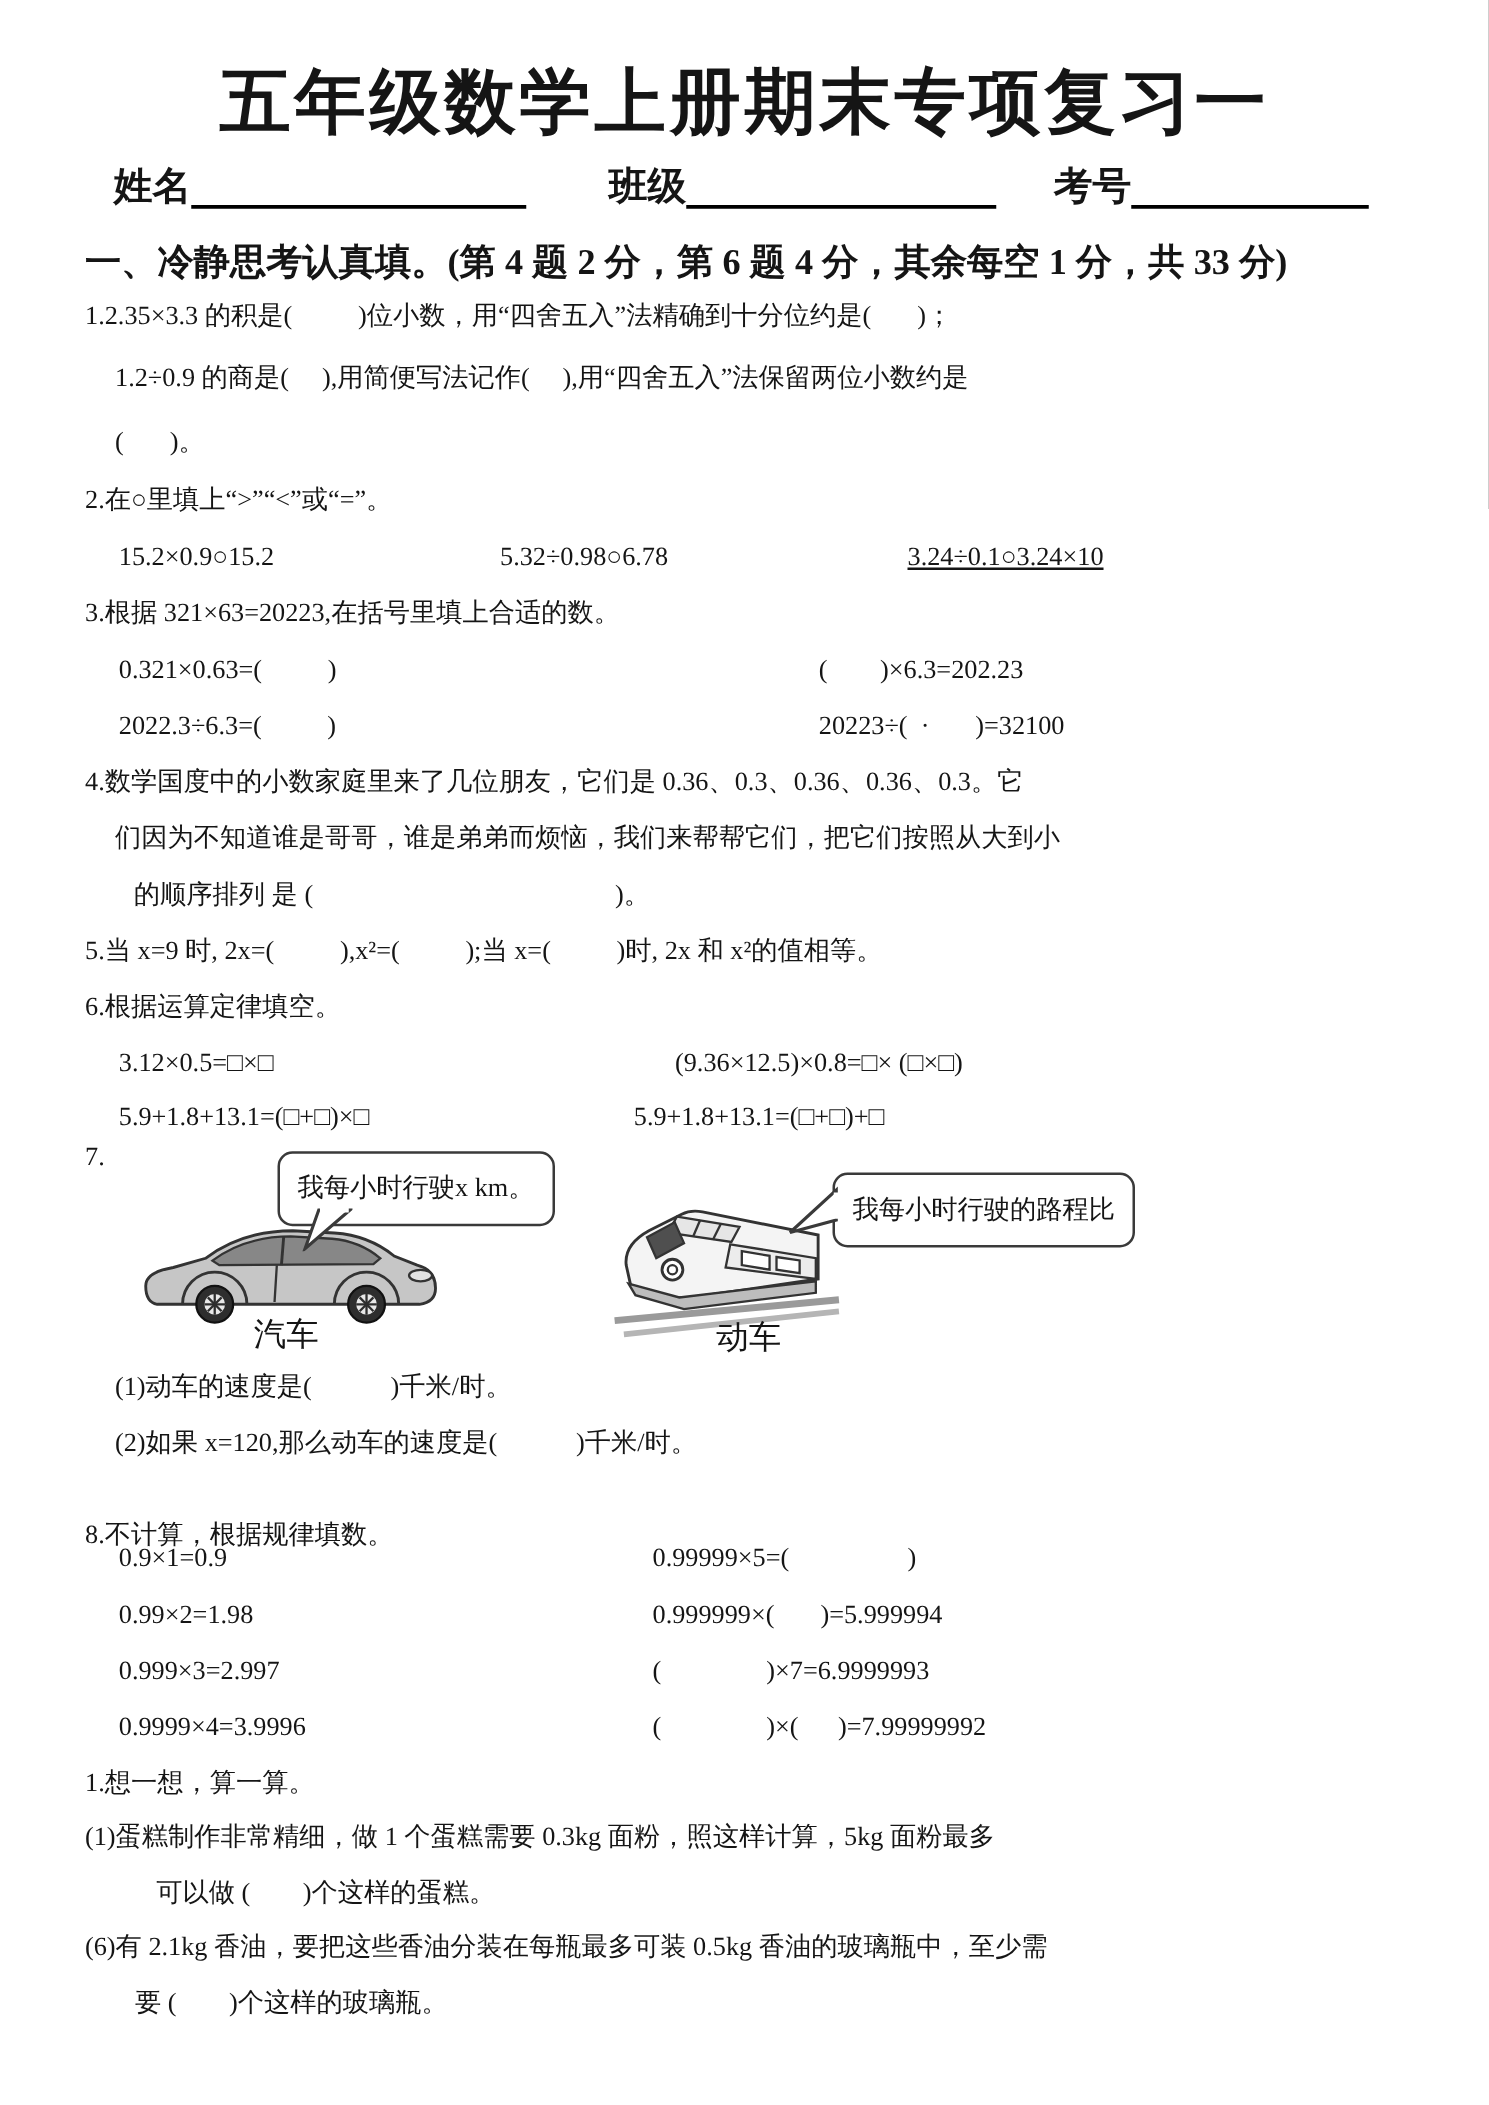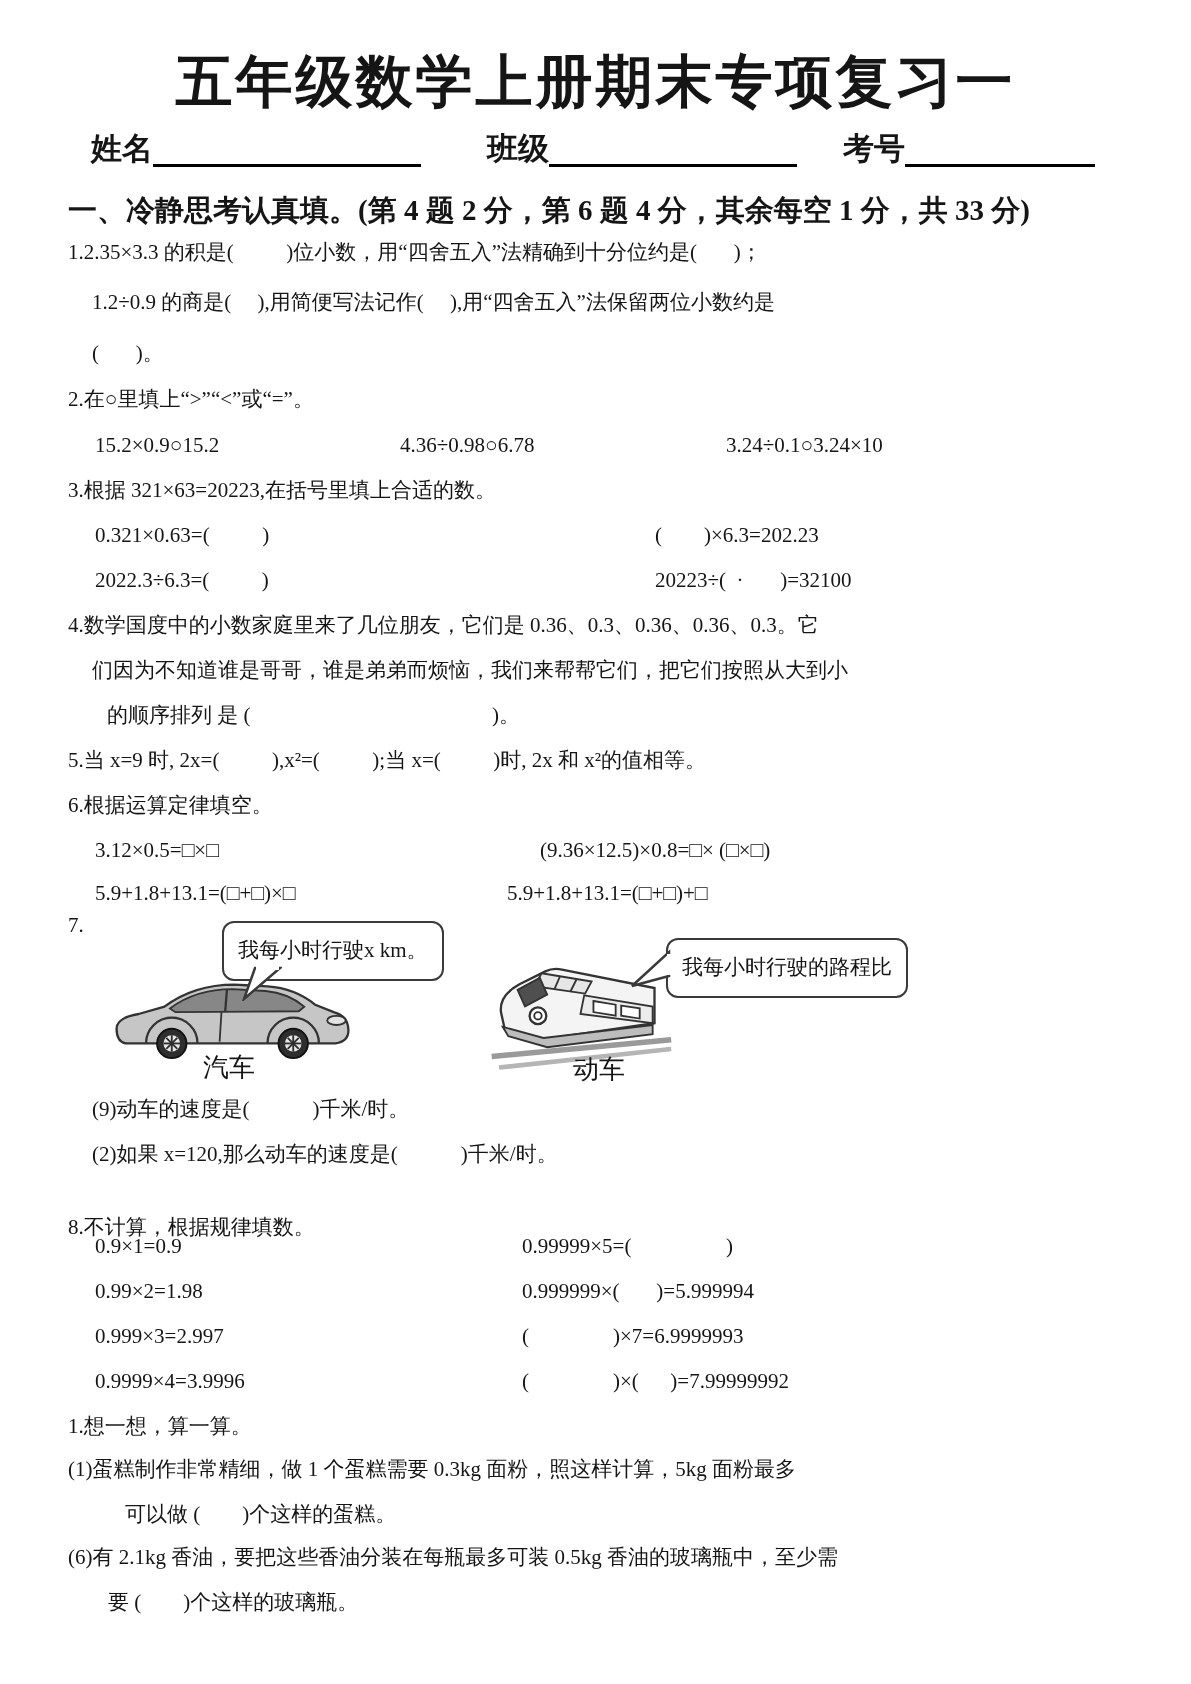--- a/index.html
+++ b/index.html
@@ -62,22 +62,22 @@
   </div>
 
   <div class="ln bold" style="left:68px;top:192px;font-size:29px;">一、冷静思考认真填。(第 4 题 2 分，第 6 题 4 分，其余每空 1 分，共 33 分)</div>
 
   <div class="ln" style="left:68px;top:239px;">1.2.35×3.3 的积是(          )位小数，用“四舍五入”法精确到十分位约是(       )；</div>
   <div class="ln" style="left:92px;top:289px;">1.2÷0.9 的商是(     ),用简便写法记作(     ),用“四舍五入”法保留两位小数约是</div>
   <div class="ln" style="left:92px;top:340px;">(       )。</div>
 
   <div class="ln" style="left:68px;top:386px;">2.在○里填上“&gt;”“&lt;”或“=”。</div>
   <div class="ln" style="left:95px;top:432px;">15.2×0.9○15.2</div>
-  <div class="ln" style="left:400px;top:432px;">4.36÷0.98○6.78</div>
-  <div class="ln" style="left:726px;top:432px;">3.24÷0.1○3.24×10</div>
+  <div class="ln" style="left:400px;top:432px;">5.32÷0.98○6.78</div>
+  <div class="ln" style="left:726px;top:432px;text-decoration:underline;">3.24÷0.1○3.24×10</div>
 
   <div class="ln" style="left:68px;top:477px;">3.根据 321×63=20223,在括号里填上合适的数。</div>
   <div class="ln" style="left:95px;top:522px;">0.321×0.63=(          )</div>
   <div class="ln" style="left:655px;top:522px;">(        )×6.3=202.23</div>
   <div class="ln" style="left:95px;top:567px;">2022.3÷6.3=(          )</div>
   <div class="ln" style="left:655px;top:567px;">20223÷(  ·       )=32100</div>
 
   <div class="ln" style="left:68px;top:612px;">4.数学国度中的小数家庭里来了几位朋友，它们是 0.36、0.3、0.36、0.36、0.3。它</div>
   <div class="ln" style="left:92px;top:657px;">们因为不知道谁是哥哥，谁是弟弟而烦恼，我们来帮帮它们，把它们按照从大到小</div>
   <div class="ln" style="left:92px;top:702px;margin-left:15px;">的顺序排列 是 (                                              )。</div>
@@ -141,21 +141,21 @@
 
   <div class="bubble" style="left:666px;top:938px;">
     <div>我每小时行驶的路程比</div>
   </div>
   <svg class="tail" style="left:630px;top:948px;" width="42" height="44">
     <polygon points="2,38 39,4 39,28" fill="#ffffff" stroke="#3a3a3a" stroke-width="2.5"></polygon>
     <rect x="37" y="6" width="5" height="21" fill="#ffffff"></rect>
   </svg>
   <div class="figlabel" style="left:573px;top:1052px;">动车</div>
 
-  <div class="ln" style="left:92px;top:1096px;">(9)动车的速度是(            )千米/时。</div>
+  <div class="ln" style="left:92px;top:1096px;">(1)动车的速度是(            )千米/时。</div>
   <div class="ln" style="left:92px;top:1141px;">(2)如果 x=120,那么动车的速度是(            )千米/时。</div>
 
   <div class="ln" style="left:68px;top:1186px;margin-top:28px;">8.不计算，根据规律填数。</div>
   <div class="ln" style="left:95px;top:1233px;">0.9×1=0.9</div>
   <div class="ln" style="left:522px;top:1233px;">0.99999×5=(                  )</div>
   <div class="ln" style="left:95px;top:1278px;">0.99×2=1.98</div>
   <div class="ln" style="left:522px;top:1278px;">0.999999×(       )=5.999994</div>
   <div class="ln" style="left:95px;top:1323px;">0.999×3=2.997</div>
   <div class="ln" style="left:522px;top:1323px;">(                )×7=6.9999993</div>
   <div class="ln" style="left:95px;top:1368px;">0.9999×4=3.9996</div>

